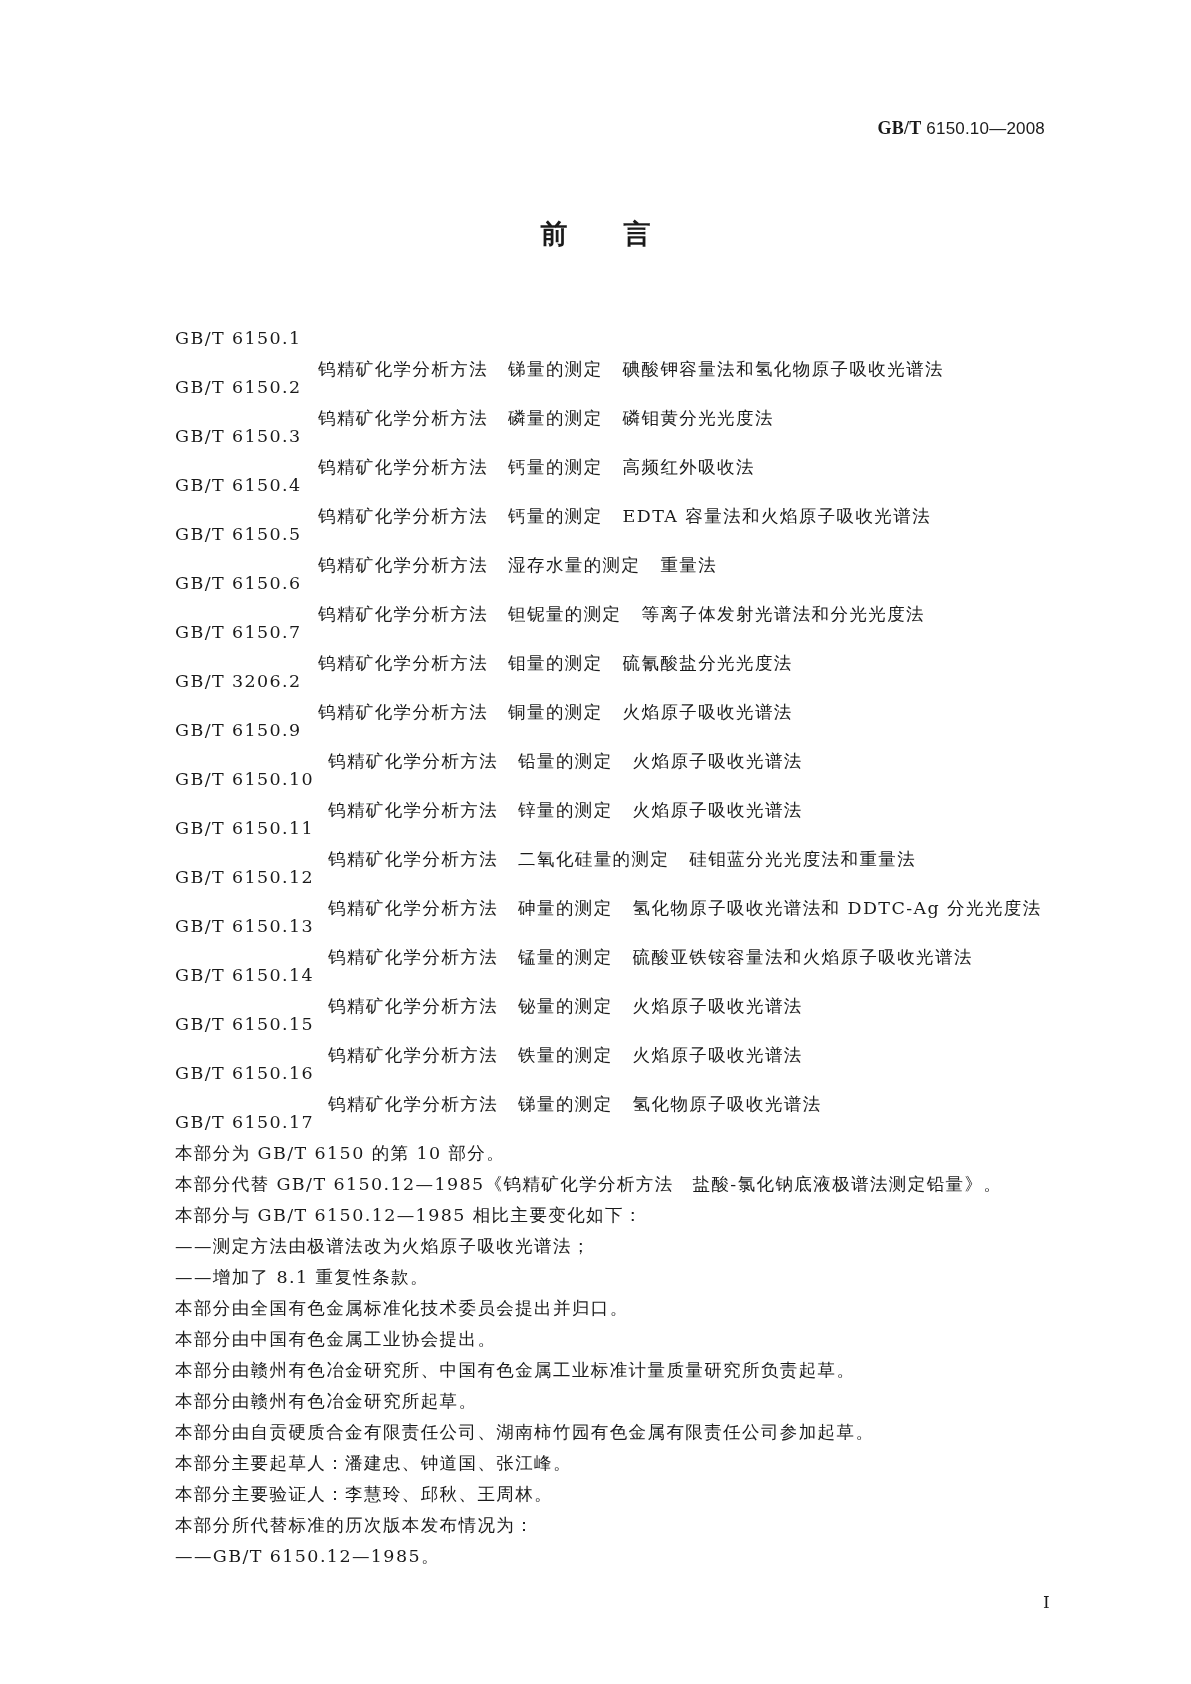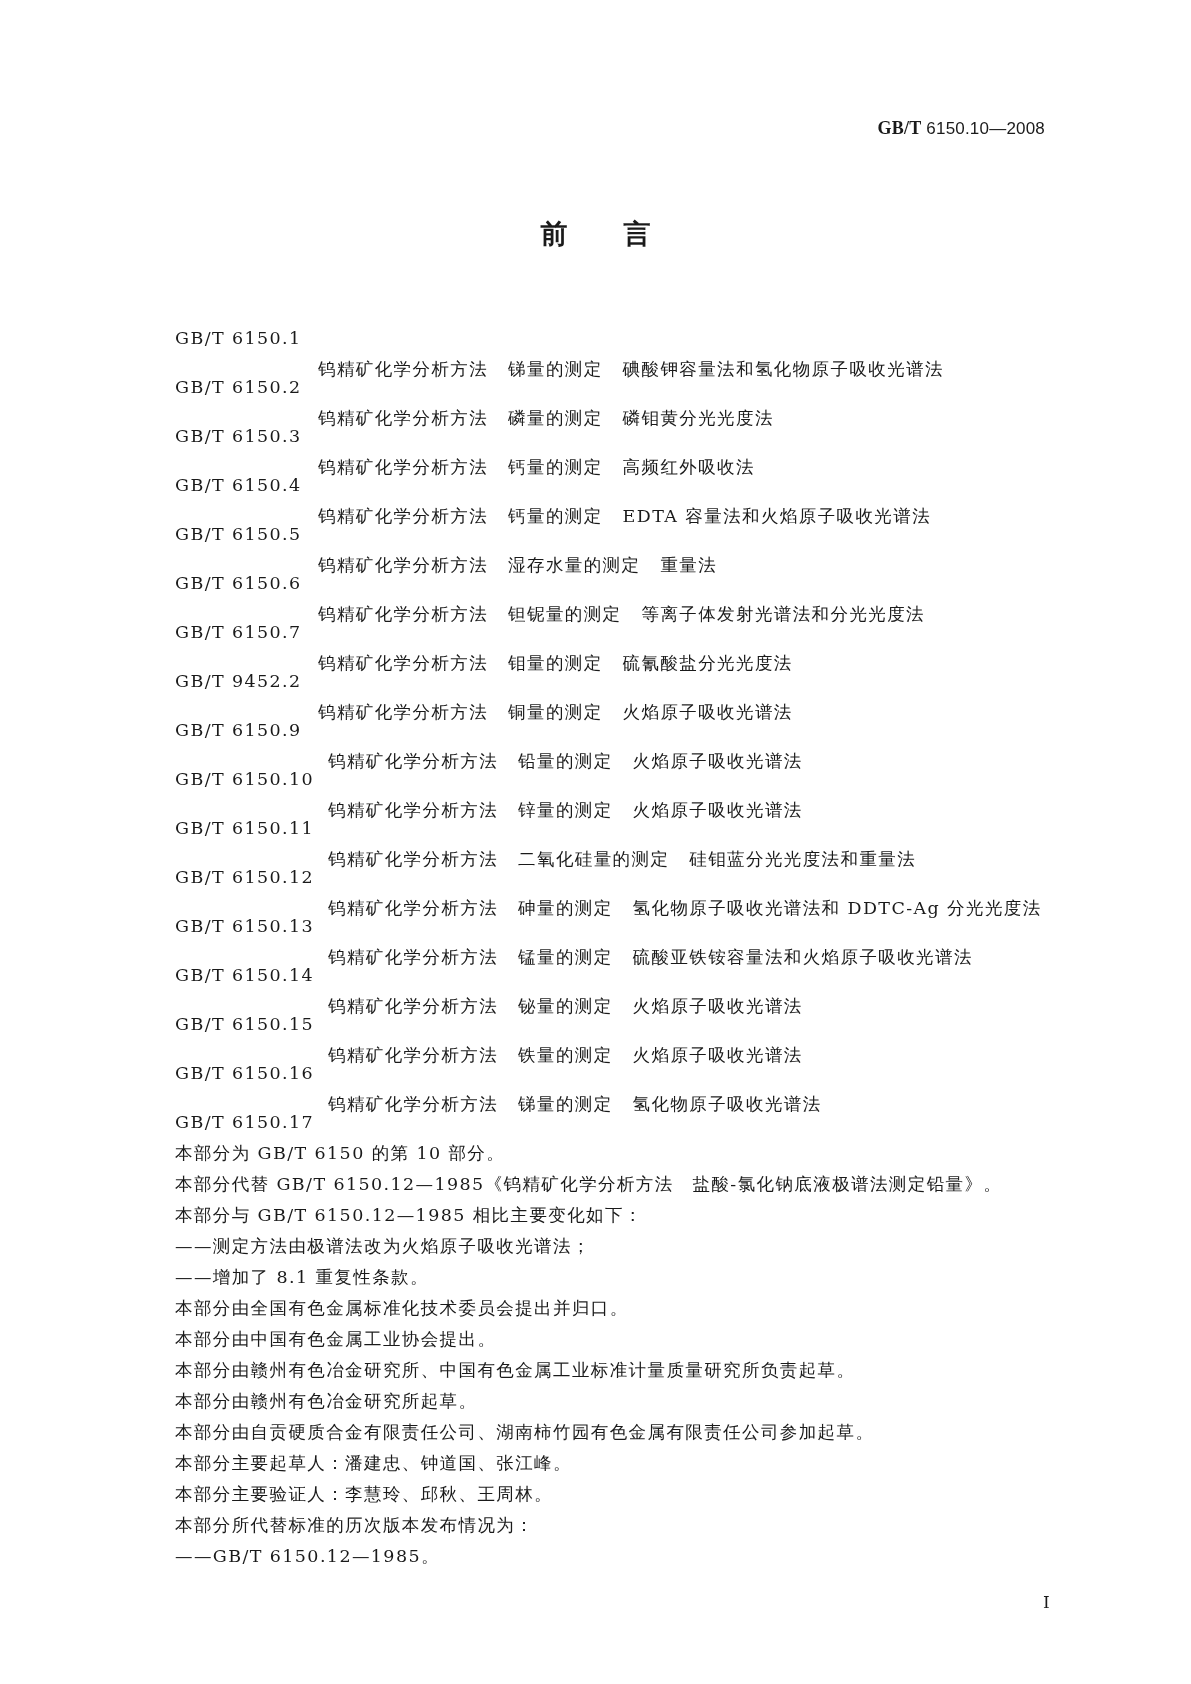--- a/index.html
+++ b/index.html
@@ -52,21 +52,21 @@
       </div>
       <div class="entry">
         <span class="code short">GB/T 6150.6</span>
         <span class="desc"><span>钨精矿化学分析方法</span><span class="gap"></span><span>湿存水量的测定</span><span class="gap"></span><span>重量法</span></span>
       </div>
       <div class="entry">
         <span class="code short">GB/T 6150.7</span>
         <span class="desc"><span>钨精矿化学分析方法</span><span class="gap"></span><span>钽铌量的测定</span><span class="gap"></span><span>等离子体发射光谱法和分光光度法</span></span>
       </div>
       <div class="entry">
-        <span class="code short">GB/T 9452.2</span>
+        <span class="code short">GB/T 3206.2</span>
         <span class="desc"><span>钨精矿化学分析方法</span><span class="gap"></span><span>钼量的测定</span><span class="gap"></span><span>硫氰酸盐分光光度法</span></span>
       </div>
       <div class="entry">
         <span class="code short">GB/T 6150.9</span>
         <span class="desc"><span>钨精矿化学分析方法</span><span class="gap"></span><span>铜量的测定</span><span class="gap"></span><span>火焰原子吸收光谱法</span></span>
       </div>
       <div class="entry">
         <span class="code long">GB/T 6150.10</span>
         <span class="desc"><span>钨精矿化学分析方法</span><span class="gap"></span><span>铅量的测定</span><span class="gap"></span><span>火焰原子吸收光谱法</span></span>
       </div>

